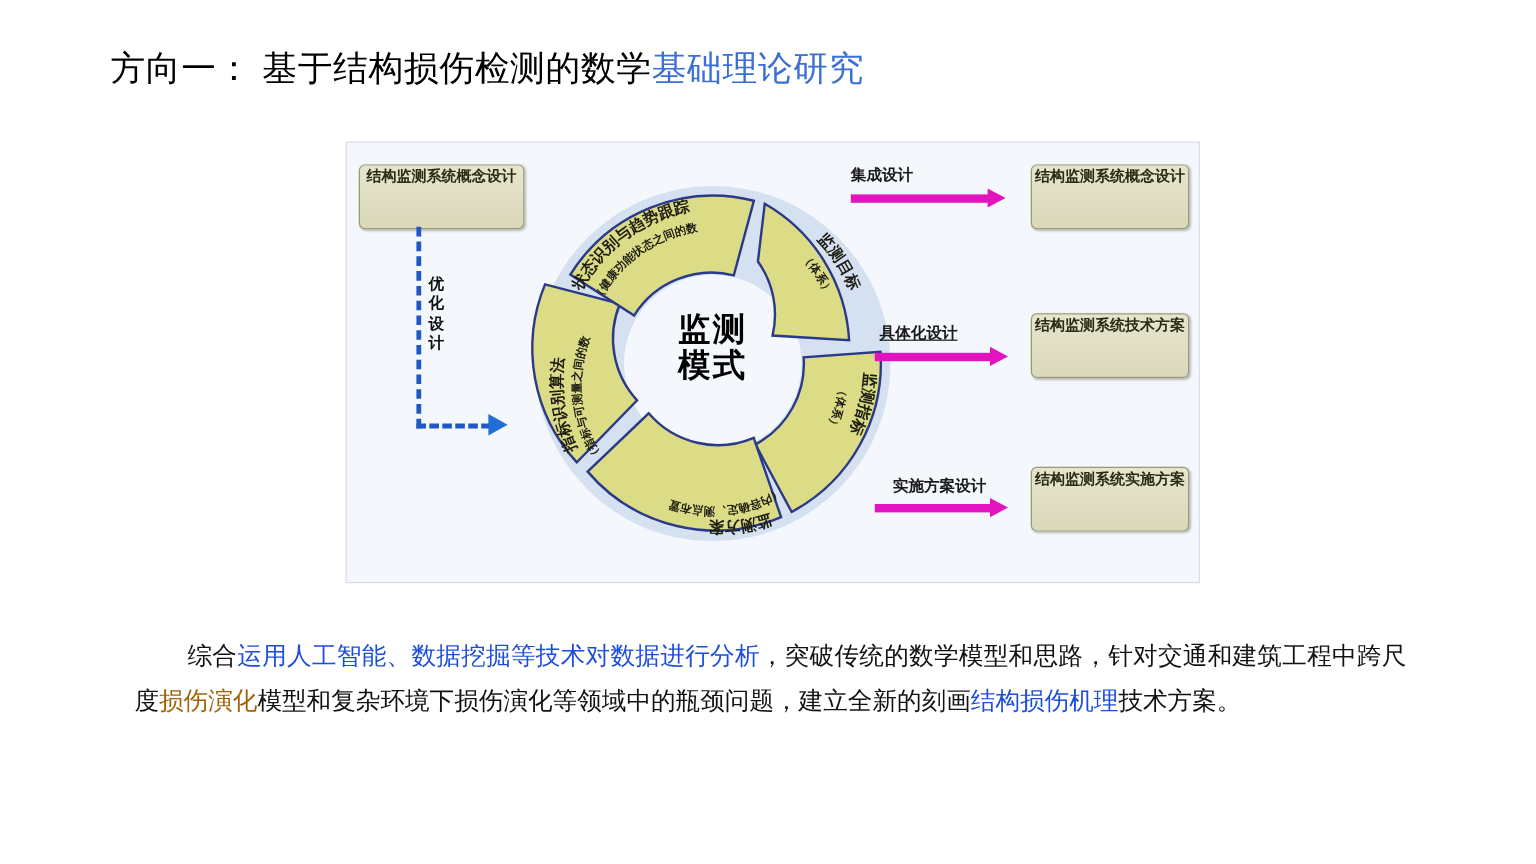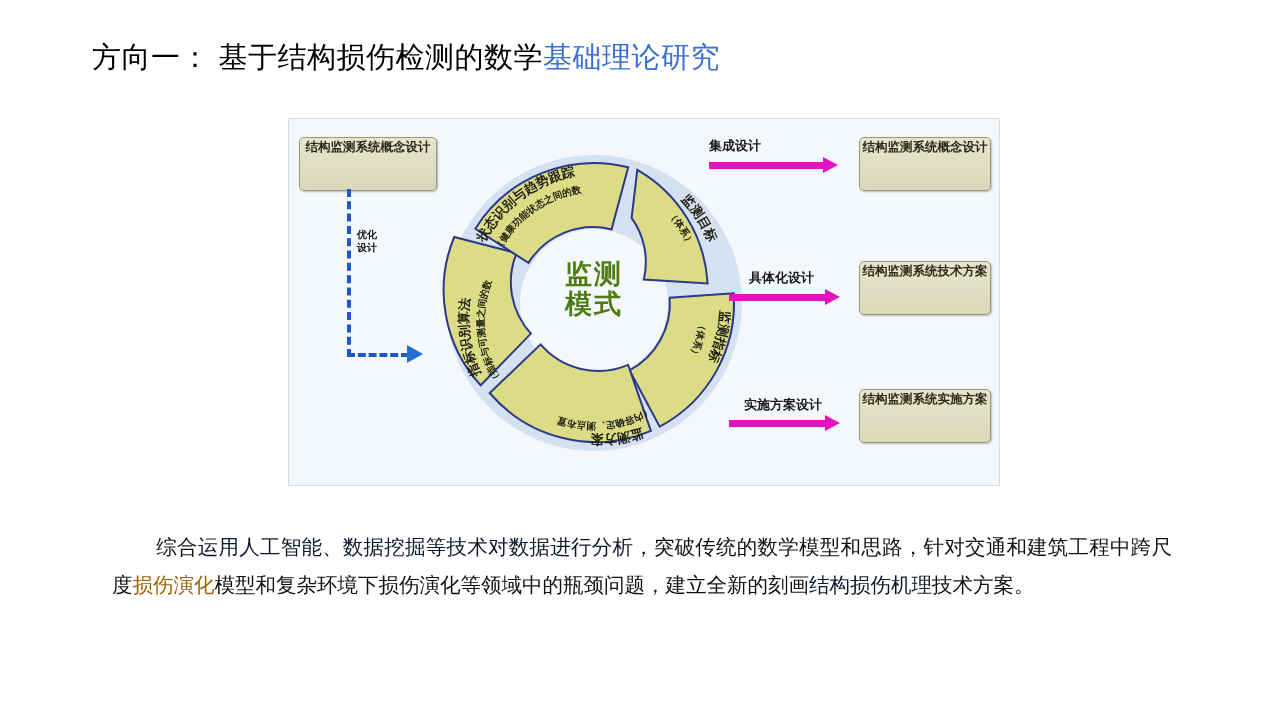--- a/index.html
+++ b/index.html
@@ -66,21 +66,21 @@
 
   
   .arrow-label {
     position: absolute;
     font-size: 13px;
     font-weight: bold;
     color: #1a1a1a;
     white-space: nowrap;
   }
   #lbl-arrow-1 { left: 408px; top: 18px; margin-left: 12px; }
-  #lbl-arrow-2 { left: 460px; top: 150px; }
+  #lbl-arrow-2 { left: 444px; top: 150px; text-decoration: underline; }
   #lbl-arrow-3 { left: 455px; top: 277px; }
 
   
   .m-arrow {
     position: absolute;
     height: 12px;
   }
   .m-arrow .shaft {
     position: absolute;
     left: 0;
@@ -130,21 +130,21 @@
     width: 0; height: 0;
     border-top: 9px solid transparent;
     border-bottom: 9px solid transparent;
     border-left: 16px solid #1f6fd4;
   }
   #lbl-optimize {
     position: absolute;
     left: 68px;
     top: 110px;
     width: 20px;
-    font-size: 10px;
+    font-size: 13px;
     font-weight: bold;
     line-height: 1.25;
     color: #111;
   }
 
   
   #donut {
     position: absolute;
     left: 140px;
     top: 12px;
@@ -160,40 +160,40 @@
   }
   .seg-text.big { font-size: 13px; }
   .seg-text.small { font-size: 9.5px; }
 
   #center-label {
     position: absolute;
     left: 103px;
     top: 128px;
     width: 124px;
     text-align: center;
-    color: #4d7c0f;
+    color: #000000;
     font-size: 27px;
     font-weight: bold;
     line-height: 1.12;
     letter-spacing: 2px;
   }
 
   
   #body-text {
     position: absolute;
     left: 112px;
     top: 528px;
     width: 1060px;
     font-size: 20.5px;
     line-height: 1.85;
     color: #111111;
     text-align: justify;
   }
   #body-text .indent { display: inline-block; width: 44px; }
-  #body-text .accent { color: #0f172a; }
+  #body-text .accent { color: #1d4ed8; }
   #body-text .accent-red { color: #a16207; }
 </style>
 </head>
 <body>
 
 <div id="slide-title">
   <span>方向一： 基于结构损伤检测的数学</span><span class="accent">基础理论研究</span>
 </div>
 
 <div id="figure">

